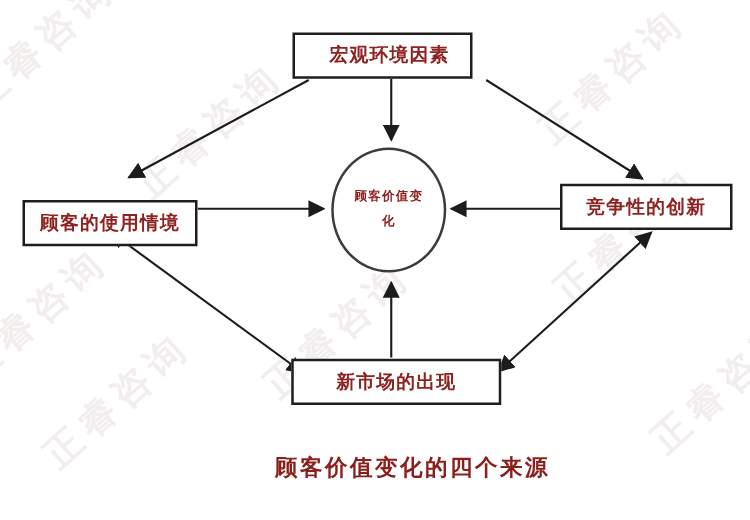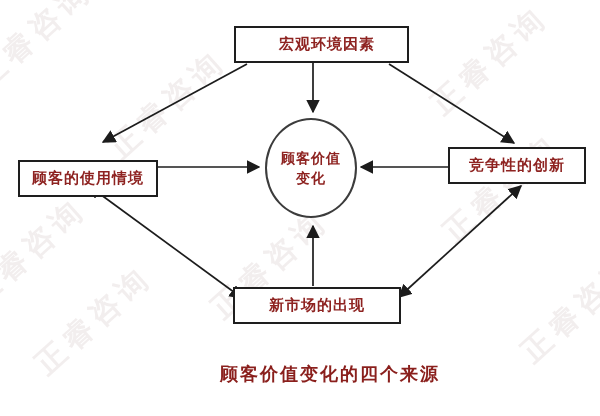--- a/index.html
+++ b/index.html
@@ -29,40 +29,40 @@
     background: #ffffff;
     border: 2px solid #1e1e1e;
     display: flex;
     align-items: center;
     justify-content: center;
     font-size: 15px;
     font-weight: bold;
     color: #8e2321;
     letter-spacing: 1px;
   }
-  .node-top    { left: 234px; top: 26px;  width: 175px; height: 37px; padding-left: 11px; }
+  .node-top    { left: 234px; top: 26px;  width: 144px; height: 37px; padding-left: 11px; }
   .node-left   { left: 18px;  top: 160px; width: 140px; height: 37px; }
   .node-right  { left: 448px; top: 147px; width: 138px; height: 37px; }
   .node-bottom { left: 233px; top: 287px; width: 168px; height: 37px; }
   .center-ellipse {
     position: absolute;
     left: 265px; top: 118px;
     width: 92px; height: 100px;
     box-sizing: border-box;
     background: #ffffff;
     border: 2px solid #3c3c3c;
     border-radius: 50%;
     display: flex;
     align-items: center;
     justify-content: center;
   }
   .center-label {
     width: 62px;
     text-align: center;
-    font-size: 14px;
+    font-size: 10px;
     font-weight: bold;
     color: #8e2321;
     line-height: 20px;
     letter-spacing: 1px;
   }
   .diagram-title {
     position: absolute;
     left: 330px;
     top: 362px;
     transform: translateX(-50%);

